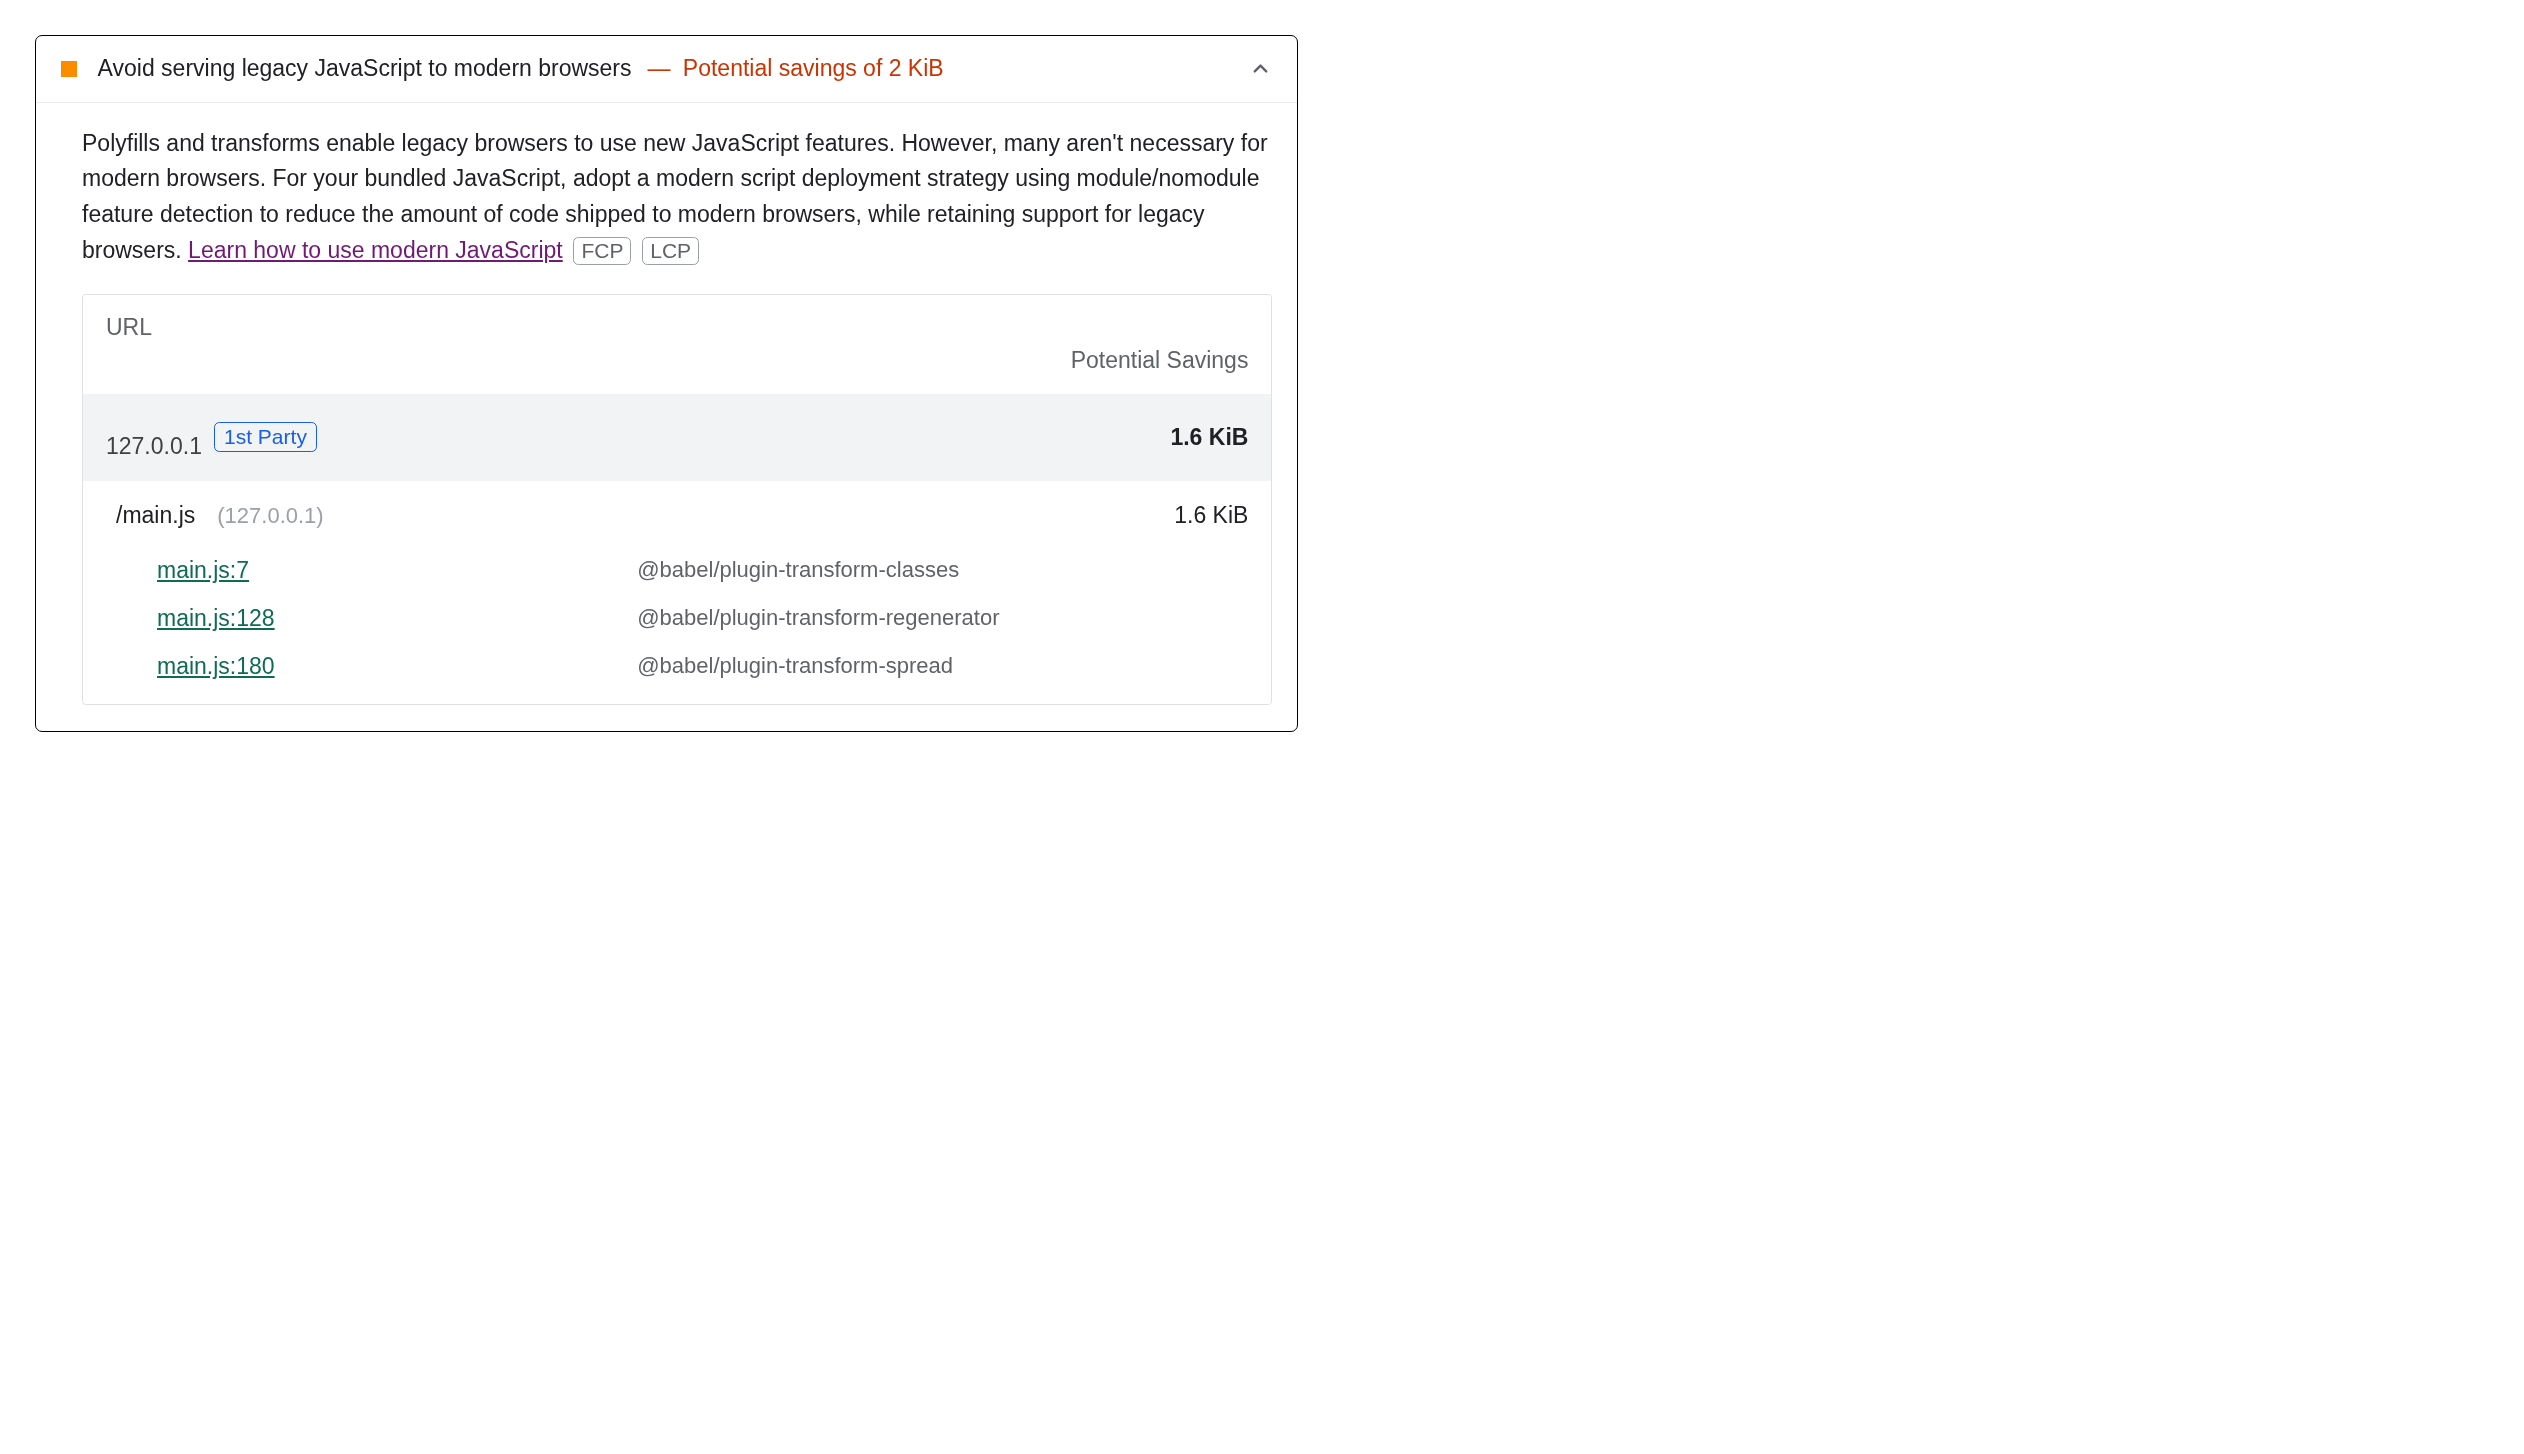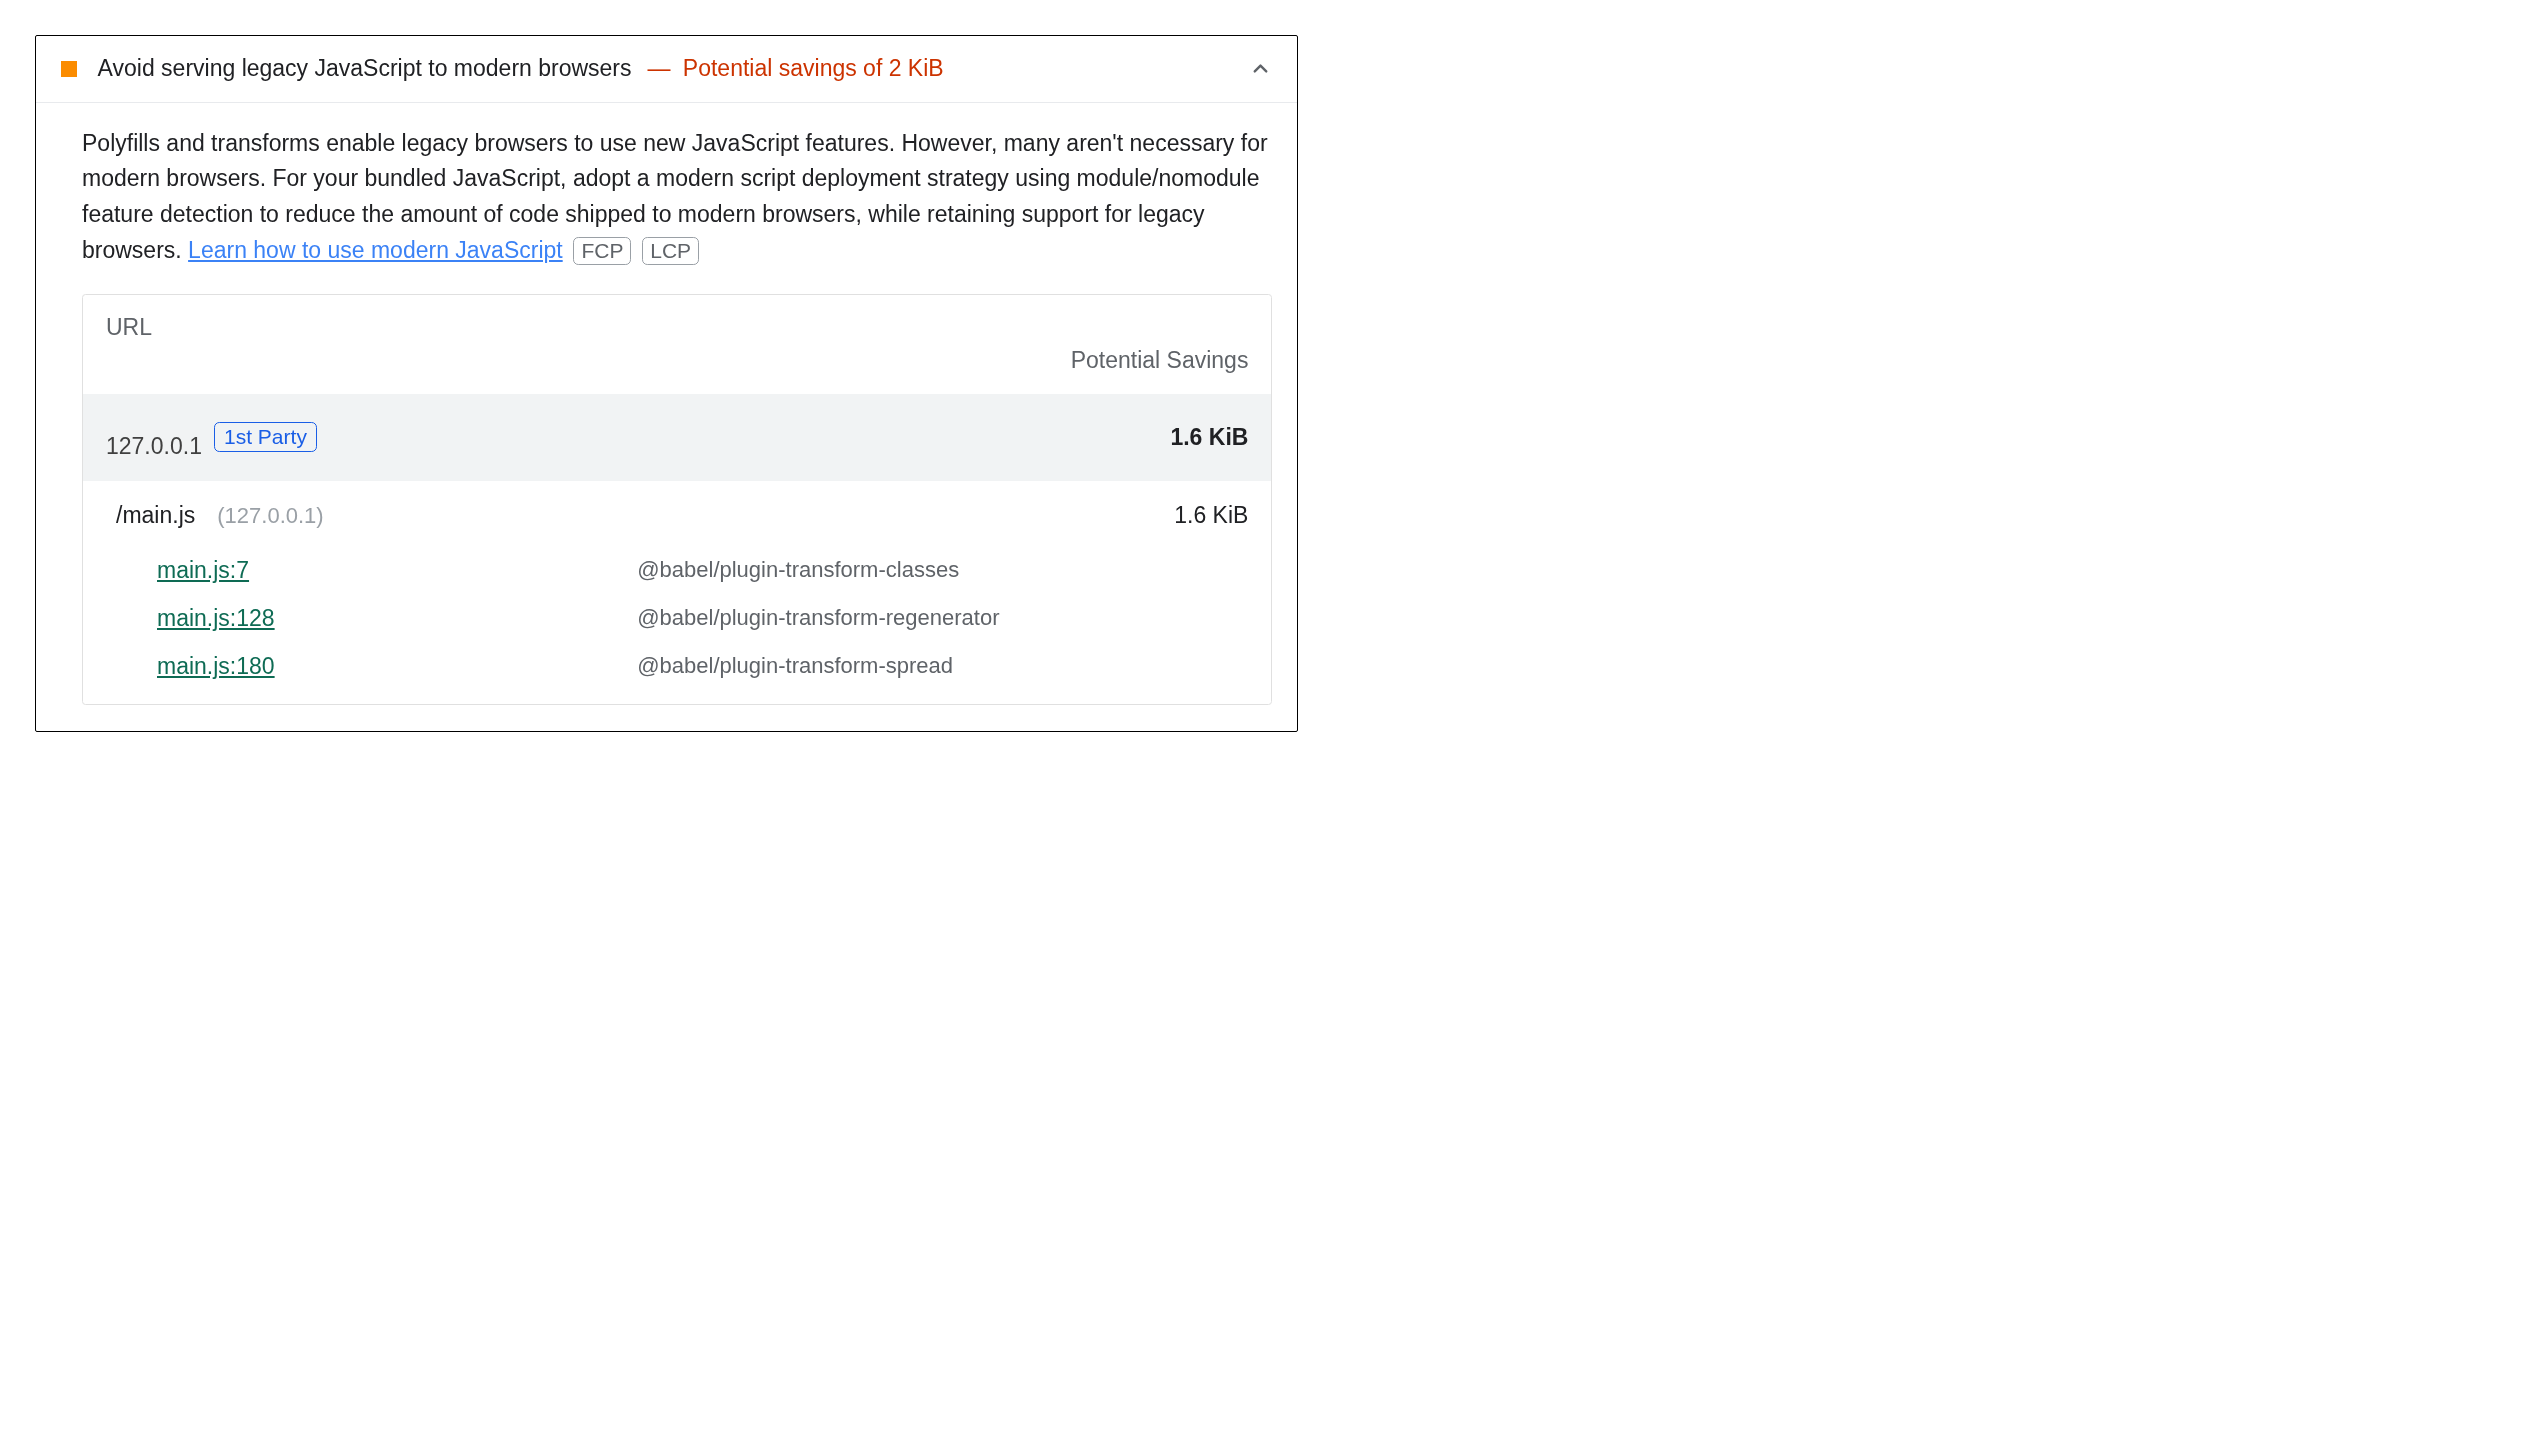--- a/index.html
+++ b/index.html
@@ -5,21 +5,21 @@
     * { box-sizing: border-box; margin: 0; padding: 0; }
     body {
       font-family: -apple-system, BlinkMacSystemFont, "Segoe UI", Helvetica, Arial, sans-serif;
       background: #fff;
       padding: 35px;
       font-size: 23px;
       color: #202124;
     }
     .audit-panel {
       border: 1.8px solid #000;
-      border-radius: 2px;
+      border-radius: 7px;
       width: 1263px;
       background: #fff;
     }
     .audit-header {
       display: flex;
       align-items: center;
       padding: 19.3px 24.6px;
       border-bottom: 0.9px solid #e8eaed;
       cursor: pointer;
     }
@@ -55,21 +55,21 @@
     .audit-body {
       padding: 23px 24.6px 26px 46px;
     }
     .description {
       font-size: 23px;
       line-height: 1.55;
       color: #202124;
       margin-bottom: 26px;
     }
     .learn-link {
-      color: #3b82f6;
+      color: #701a75;
       text-decoration: underline;
     }
     .metric-badge {
       display: inline-block;
       border: 1.3px solid #9aa0a6;
       border-radius: 5.3px;
       padding: 0px 7px;
       font-size: 21px;
       color: #5f6368;
       margin-left: 4.4px;

